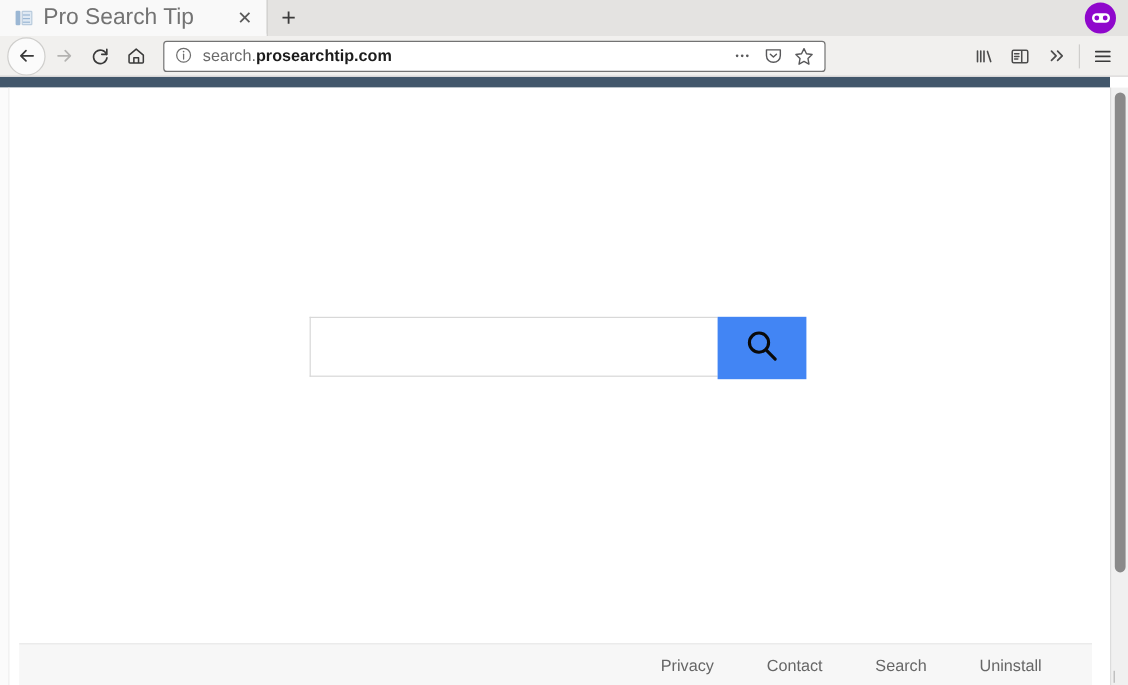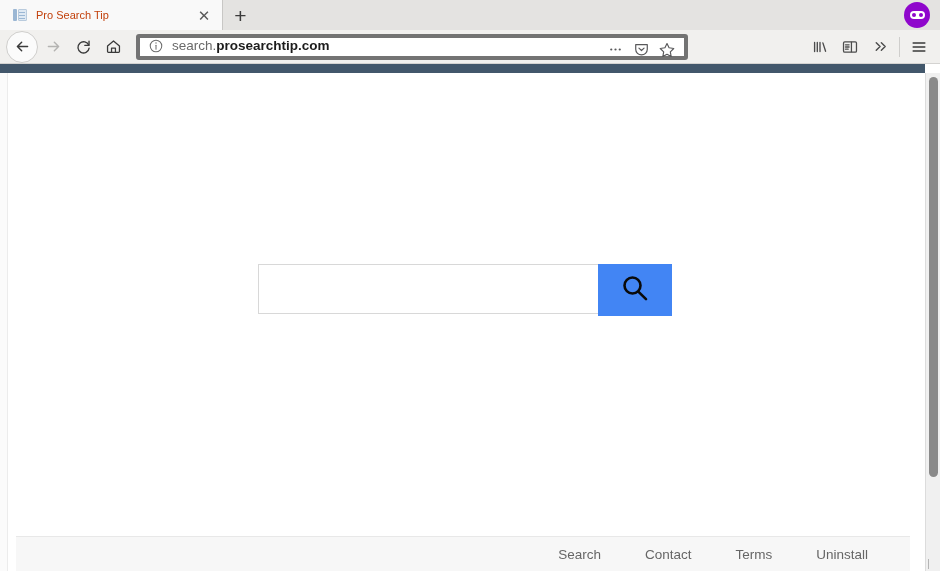--- a/index.html
+++ b/index.html
@@ -36,21 +36,21 @@
     background:#9bb7d4; border-radius:1px;
   }
   .favicon .f-right {
     position:absolute; left:6px; top:2px; width:9px; height:12px;
     background:#dfe9f3; border:1px solid #b9cbdd; border-radius:1px;
   }
   .favicon .f-line {
     position:absolute; left:7px; width:6px; height:1px; background:#9bb7d4;
   }
   #tab-title {
-    font-size: 11px; color: #c2410c; flex: 1 1 auto;
+    font-size: 19px; color: #737373; flex: 1 1 auto;
     white-space: nowrap; overflow: hidden; text-overflow: ellipsis;
   }
   #tab-close {
     width: 20px; height: 20px; flex: 0 0 20px;
     display:flex; align-items:center; justify-content:center;
     color:#5a5a5a; font-size:15px; line-height:1;
   }
   #newtab {
     width: 36px; height: 30px;
     display:flex; align-items:center; justify-content:center;
@@ -89,22 +89,22 @@
     display:flex; align-items:center; justify-content:center;
     color:#3a3a3a;
   }
   #btn-back {
     width:32px; height:32px; flex:0 0 32px; border-radius:50%;
     background:#fbfbfb; border:1px solid #cfcecc;
   }
   #btn-forward { color:#b4b3b1; }
   #urlbar {
     flex: 1 1 auto; height: 26px; margin: 0 10px 0 8px;
-    background:#fff; border:4px solid #737373; border-radius:3px;
-    display:flex; align-items:flex-start; padding: 0 4px 0 8px;
+    background:#fff; border:1px solid #737373; border-radius:3px;
+    display:flex; align-items:center; padding: 0 4px 0 8px;
     max-width: 552px;
   }
   #url-info { width:18px; height:18px; flex:0 0 18px; margin-right:6px; color:#6d6d6d; }
   #url-text {
     flex:1 1 auto; font-size:13.5px; color:#6a6a6a; white-space:nowrap; overflow:hidden;
   }
   #url-text b { color:#1c1c1c; font-weight:700; }
   .urlicon {
     width:26px; height:24px; flex:0 0 26px;
     display:flex; align-items:center; justify-content:center; color:#58585a;
@@ -307,23 +307,23 @@
               <circle cx="14.5" cy="13.5" r="8"></circle>
               <path d="M20.6 19.8L28 27.2"></path>
             </svg>
           </span>
         </button>
       </form>
 
       <div id="watermark">Pro Search Tip@My AntiSpyware</div>
 
       <div id="footer">
+        <a href="#">Privacy</a>
+        <a href="#">Contact</a>
         <a href="#">Search</a>
-        <a href="#">Contact</a>
-        <a href="#">Terms</a>
         <a href="#">Uninstall</a>
       </div>
     </div>
 
     <div id="scrollbar">
       <div id="scroll-thumb"></div>
       <div id="hscroll-tick"></div>
     </div>
   </div>
 </div>

